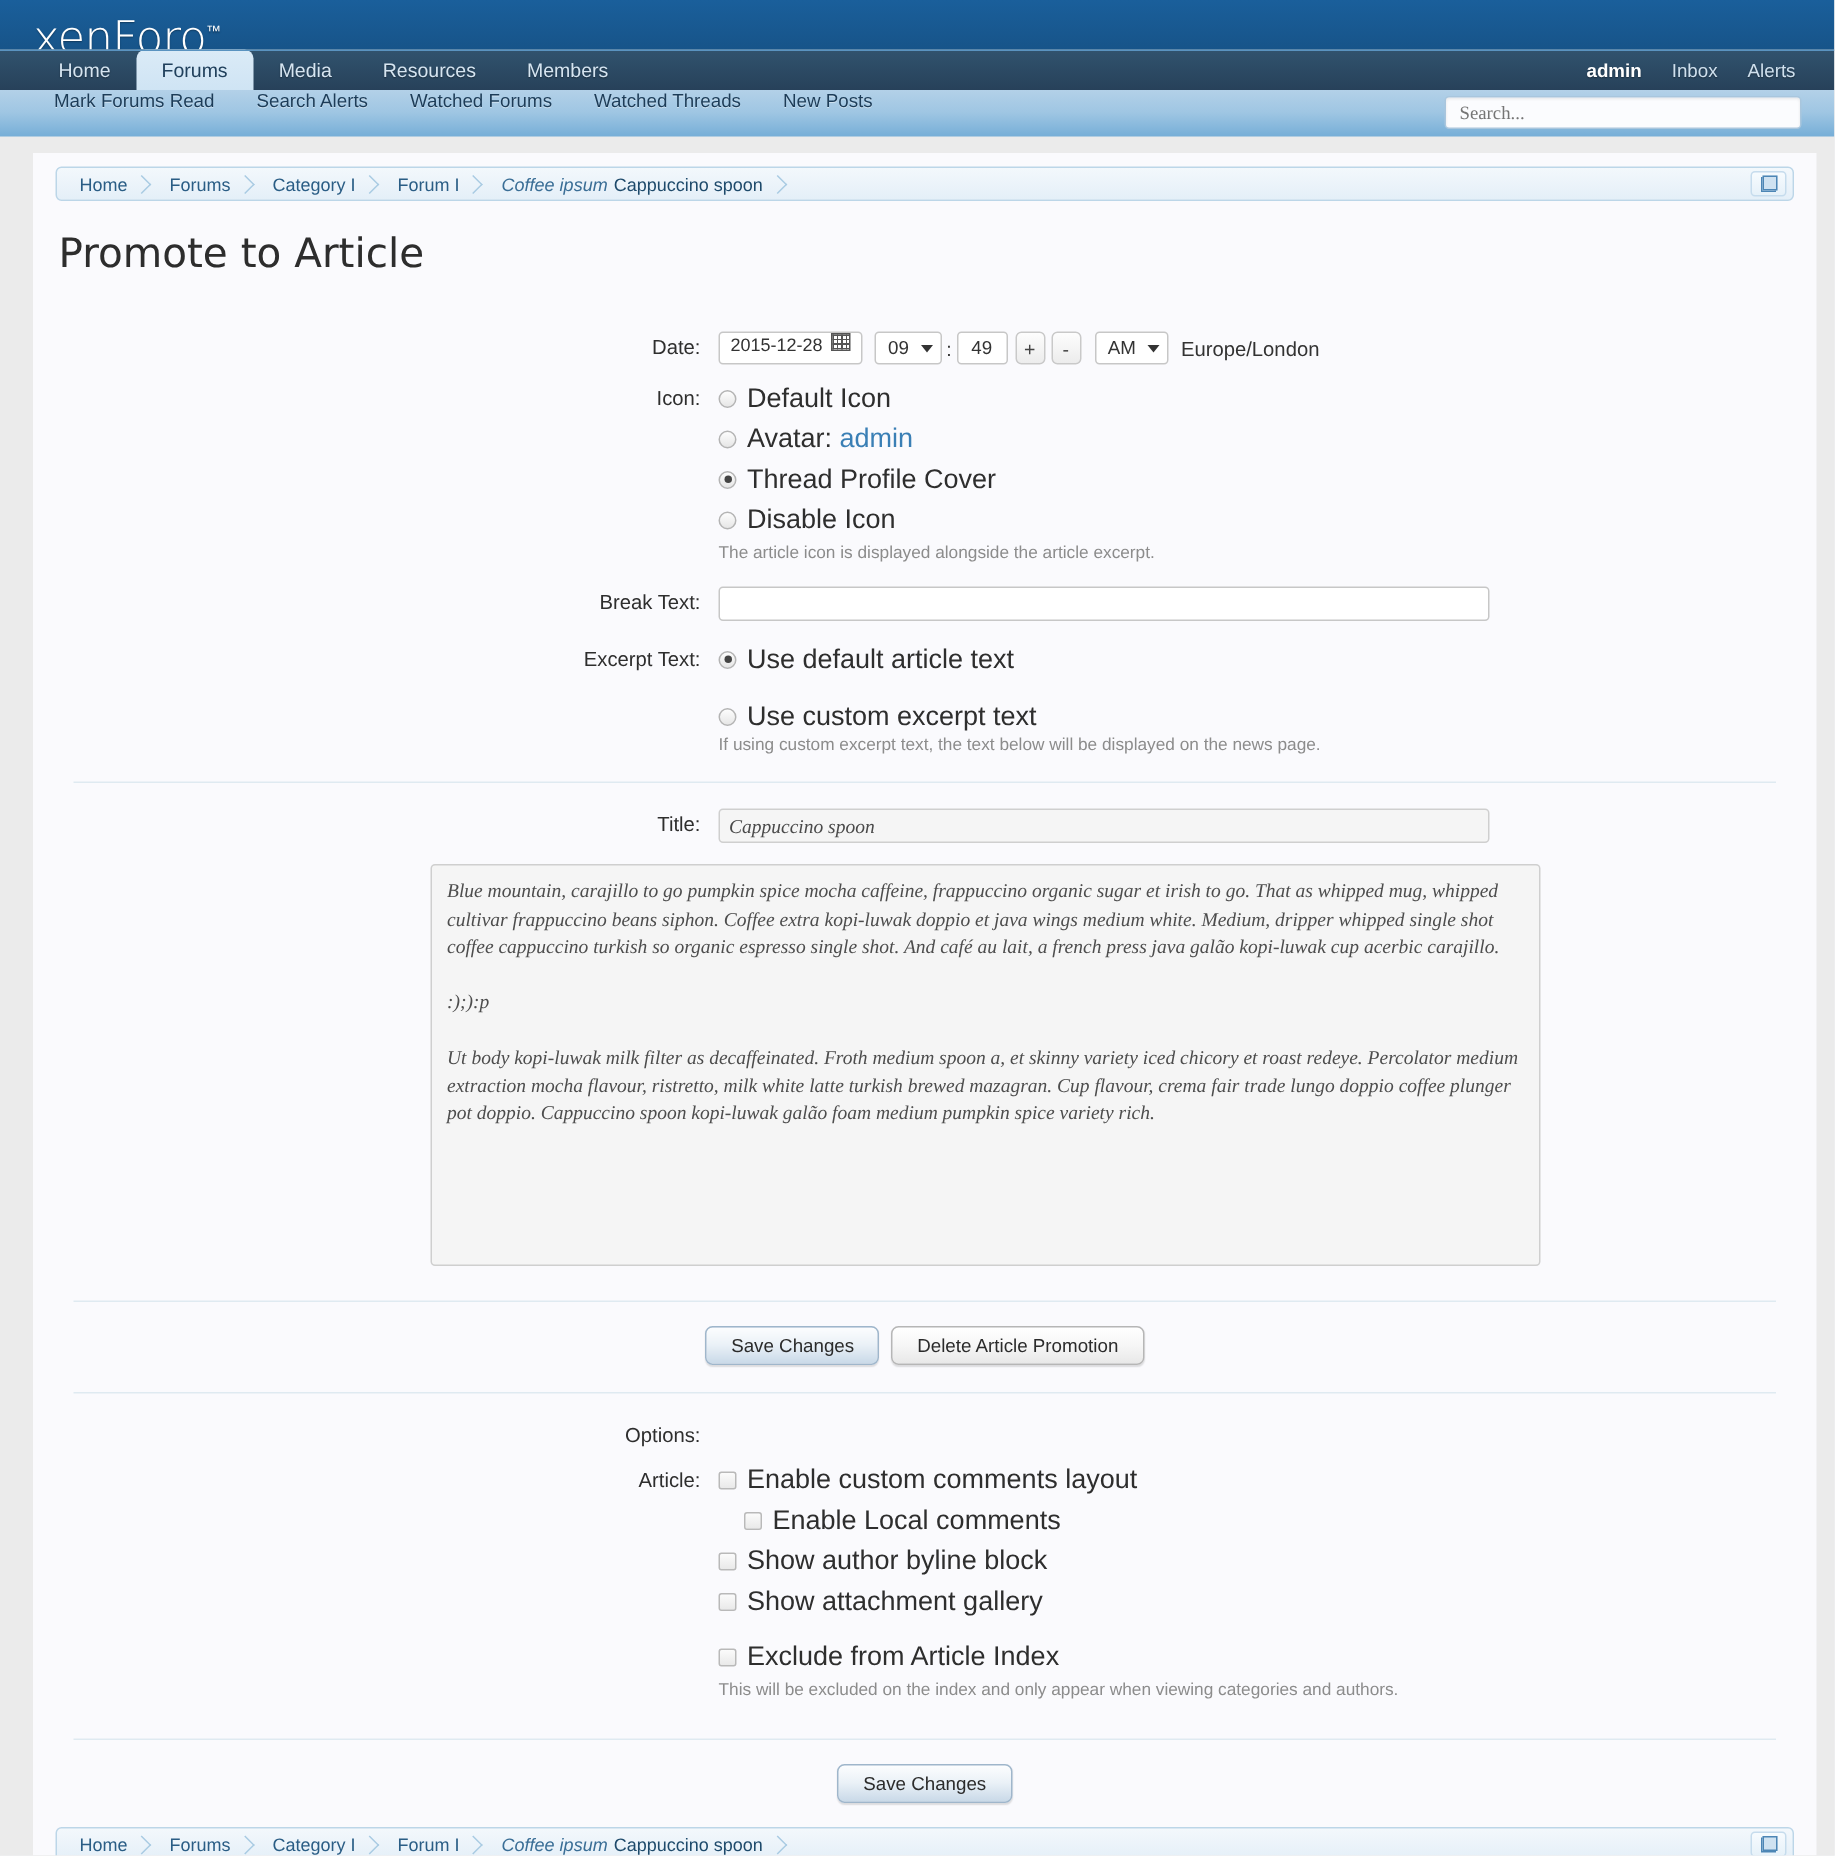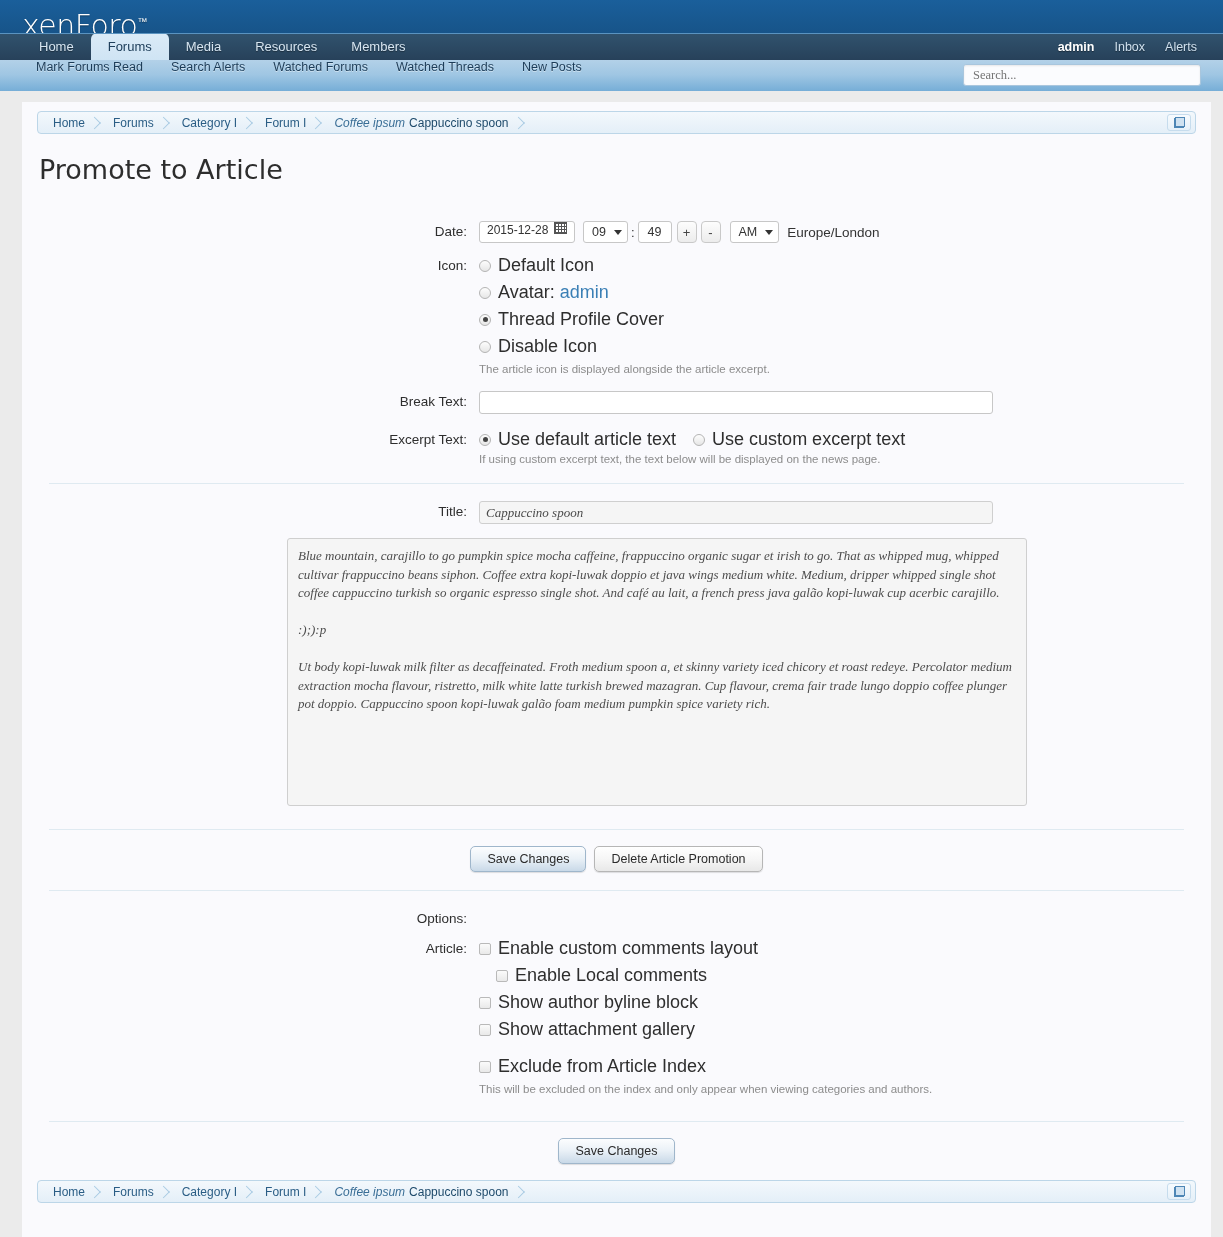--- a/index.html
+++ b/index.html
@@ -270,21 +270,21 @@
   }
   .check {
     width: 12px; height: 12px;
     border: 1px solid #b9b9b9; border-radius: 2px;
     background: linear-gradient(to bottom,#fbfbfb,#e9e9e9);
     margin-right: 7px; flex: 0 0 12px; cursor: pointer;
   }
   .optlabel { font-size: 18px; color: #2e2e2e; }
   .link { color: #3a7fb5; cursor: pointer; }
 
-  .inline-radios { display: flex; align-items: flex-start; gap: 17px; }
+  .inline-radios { display: flex; align-items: flex-start; gap: 17px; flex-direction: column; }
   .inline-radios .optline { margin-bottom: 0; }
 
   
   .sep { border-top: 1px solid #dfeaf1; margin: 14px 12px 14px 12px; }
 
   
   .wide-input {
     width: 514px; height: 23px;
   }
   .title-input {

